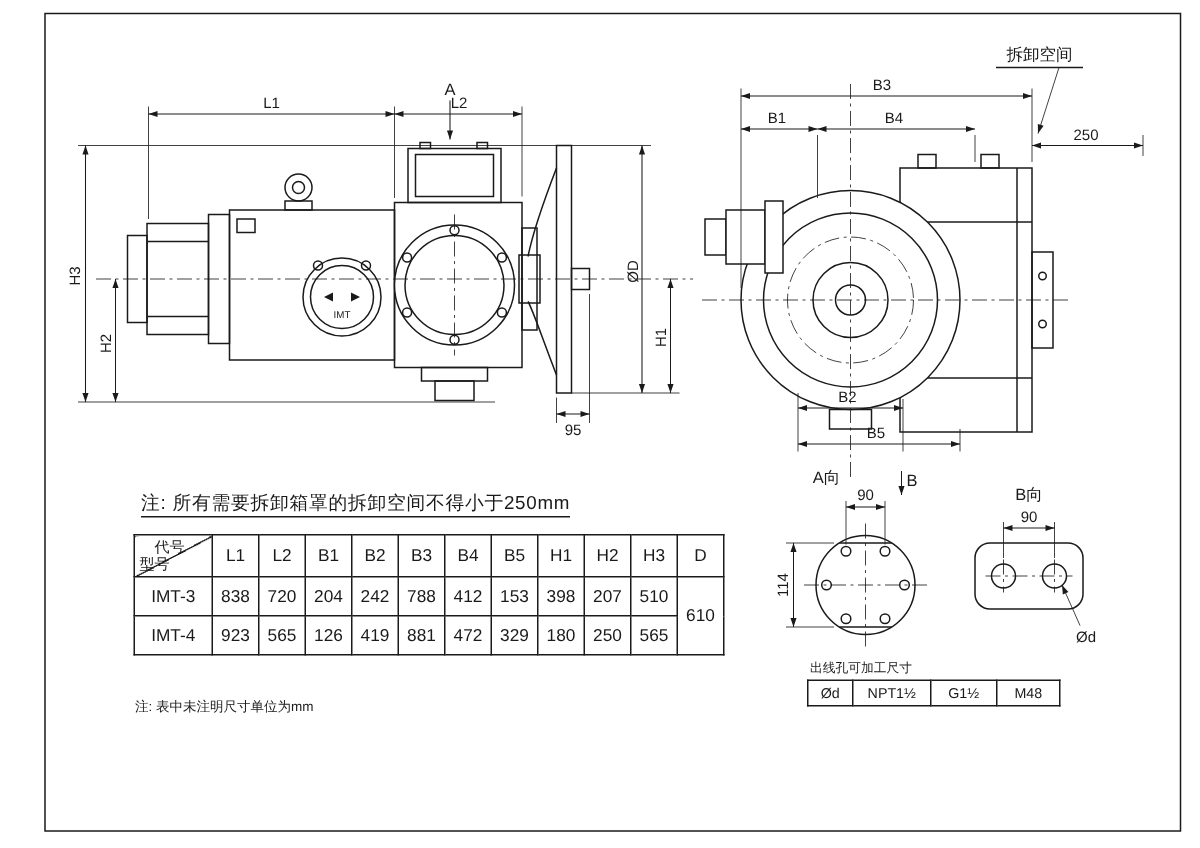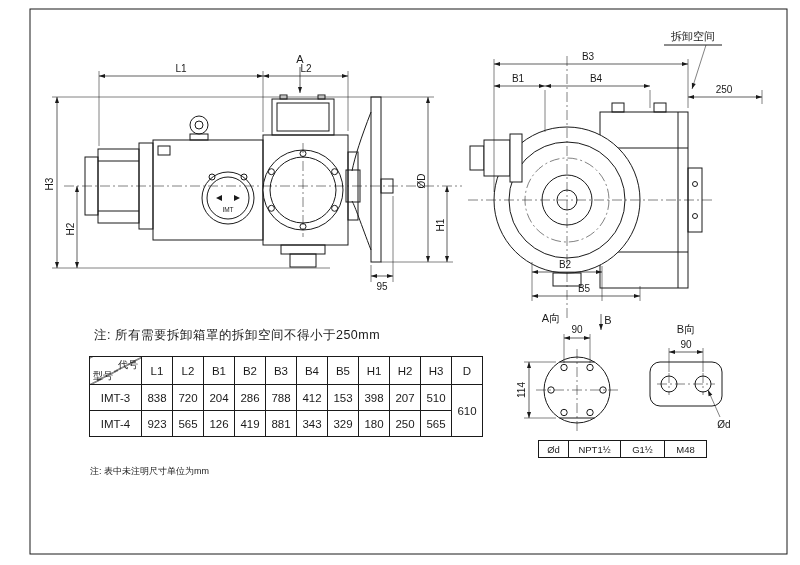--- a/index.html
+++ b/index.html
@@ -5,32 +5,32 @@
   html,body{margin:0;padding:0;}
   body{width:800px;height:565px;position:relative;background:#fff;color:#1a1a1a;
        font-family:"Liberation Sans",sans-serif;overflow:hidden;}
   svg{position:absolute;left:0;top:0;}
   .s  {fill:none;stroke:#1a1a1a;stroke-width:1;}
   .sw {fill:#fff;stroke:#1a1a1a;stroke-width:1;}
   .ext{fill:none;stroke:#1a1a1a;stroke-width:0.55;}
   .dim{fill:none;stroke:#1a1a1a;stroke-width:0.7;}
   .cl {fill:none;stroke:#1a1a1a;stroke-width:0.55;stroke-dasharray:10 3 2 3;}
   .note-main{position:absolute;left:94px;top:327px;font-size:12.5px;letter-spacing:0.5px;
-             border-bottom:1.2px solid #1a1a1a;padding-bottom:12px;white-space:nowrap;}
+             border-bottom:1.2px solid #1a1a1a;padding-bottom:0;white-space:nowrap;}
   .note-unit{position:absolute;left:90px;top:441px;font-size:9px;white-space:nowrap;margin-top:24px;}
   table{border-collapse:collapse;table-layout:fixed;background:#fff;}
   .dim-table{position:absolute;left:89px;top:356px;}
   .dim-table th,.dim-table td{border:1px solid #1a1a1a;text-align:center;vertical-align:middle;
              font-weight:normal;font-size:11.5px;padding:0;overflow:hidden;}
   .dim-table thead th{height:27px;}
   .dim-table tbody td{height:25px;}
   th.corner{position:relative;
     background:linear-gradient(to bottom right,transparent calc(50% - 0.5px),
       #1a1a1a calc(50% - 0.5px),#1a1a1a calc(50% + 0.5px),transparent calc(50% + 0.5px));}
-  th.corner .c-top{position:absolute;top:1px;right:3px;font-size:10px;}
+  th.corner .c-top{position:absolute;top:1px;right:18px;font-size:10px;}
   th.corner .c-bot{position:absolute;bottom:1px;left:3px;font-size:10px;text-align:center;}
   .outlet{position:absolute;left:538px;top:440px;}
   .outlet-title{font-size:8.5px;margin:0 0 1px 2px;}
   .outlet-table td{border:1px solid #1a1a1a;text-align:center;font-size:9.5px;height:16px;padding:0 3px;}
 </style>
 </head>
 <body>
 
 <svg width="800" height="565" viewBox="0 0 800 565" font-size="10" text-anchor="middle" fill="#1a1a1a" xmlns="http://www.w3.org/2000/svg">
   <defs>
@@ -251,48 +251,49 @@
       <th>H3</th>
       <th>D</th>
     </tr>
   </thead>
   <tbody>
     <tr>
       <td>IMT-3</td>
       <td>838</td>
       <td>720</td>
       <td>204</td>
-      <td>286</td>
+      <td>242</td>
       <td>788</td>
       <td>412</td>
       <td>153</td>
       <td>398</td>
       <td>207</td>
       <td>510</td>
       <td rowspan="2">610</td>
     </tr>
     <tr>
       <td>IMT-4</td>
       <td>923</td>
       <td>565</td>
       <td>126</td>
       <td>419</td>
       <td>881</td>
-      <td>343</td>
+      <td>472</td>
       <td>329</td>
       <td>180</td>
       <td>250</td>
       <td>565</td>
     </tr>
   </tbody>
 </table>
 
 <div class="note-unit">注: 表中未注明尺寸单位为mm</div>
 
 <div class="outlet">
+  <div class="outlet-title">出线孔可加工尺寸</div>
   <table class="outlet-table">
     <colgroup>
       <col style="width:30px">
         <col style="width:52px">
         <col style="width:44px">
         <col style="width:42px">
     </colgroup>
     <tbody>
       <tr>
         <td>Ød</td>

